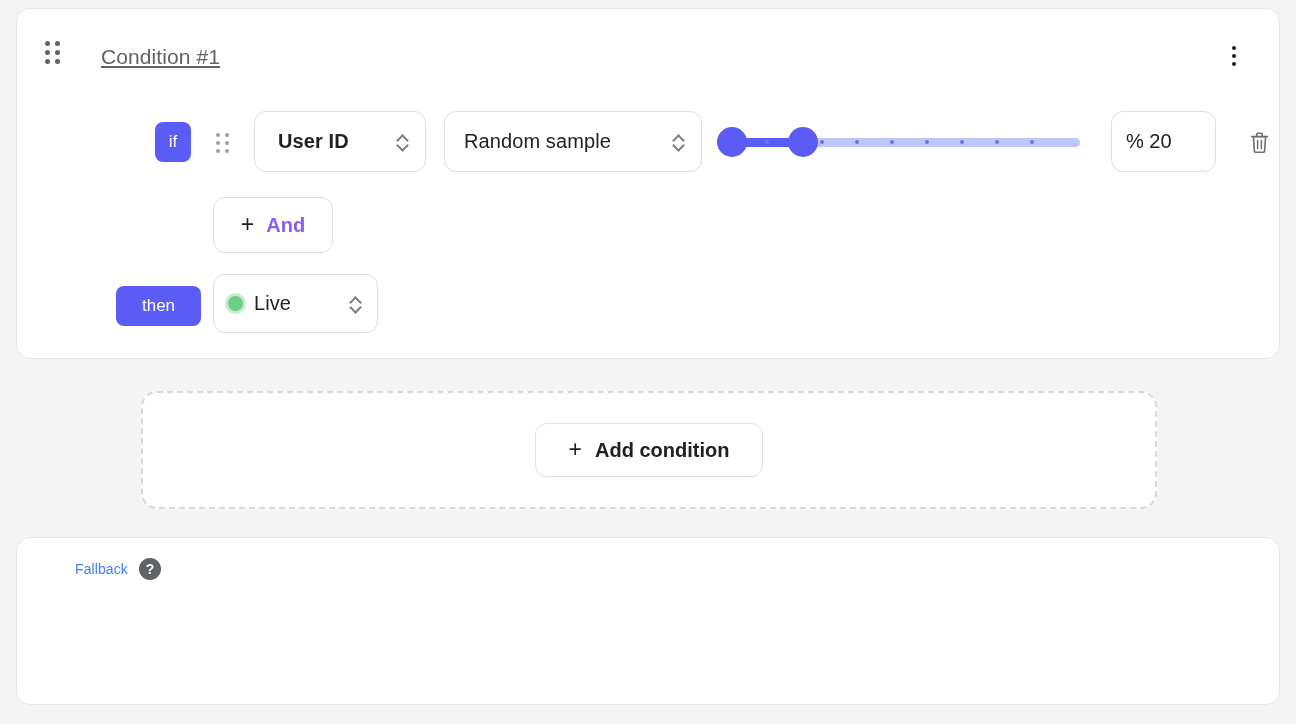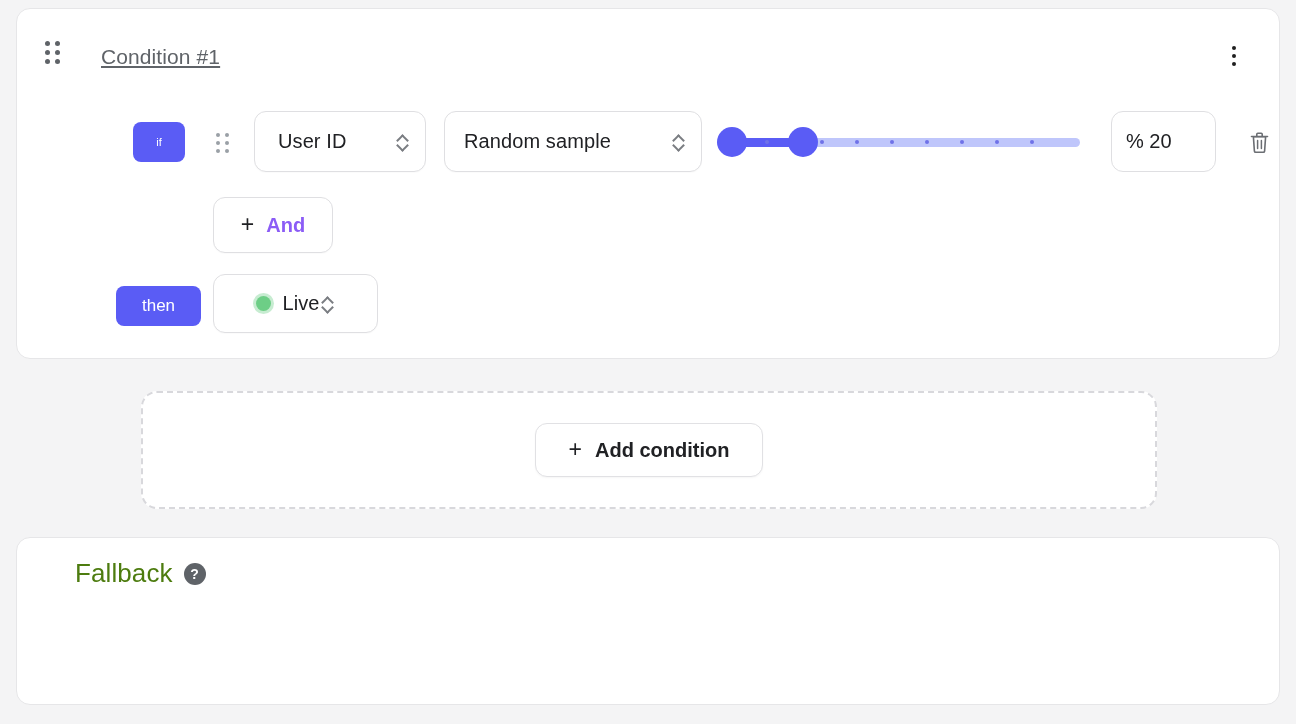--- a/index.html
+++ b/index.html
@@ -132,25 +132,25 @@
     color: #ffffff;
     border-radius: 8px;
     font-size: 17px;
     height: 38px;
     box-sizing: border-box;
     cursor: pointer;
     user-select: none;
   }
   .badge-if {
     position: absolute;
-    left: 116px;
+    left: 138px;
     top: 0;
-    width: 52px;
+    width: 36px;
     height: 40px;
-    font-size: 11px;
+    font-size: 17px;
   }
   .badge-then {
     position: absolute;
     left: 99px;
     top: 0;
     width: 85px;
     height: 40px;
   }
 
   .drag-handle-row {
@@ -180,36 +180,37 @@
     white-space: nowrap;
     letter-spacing: 0.1px;
   }
   .select-userid {
     left: 237px;
     top: -11px;
     width: 172px;
     height: 61px;
     padding: 0 16px 0 23px;
     justify-content: space-between;
+    font-weight: bold;
   }
   .select-sample {
     left: 427px;
     top: -11px;
     width: 258px;
     height: 61px;
     padding: 0 16px 0 19px;
     justify-content: space-between;
   }
   .select-live {
     left: 196px;
     top: -12px;
     width: 165px;
     height: 59px;
     padding: 0 15px 0 14px;
-    justify-content: center;
+    justify-content: space-between;
   }
   .select-left {
     display: flex;
     align-items: center;
     gap: 11px;
   }
 
   .status-dot {
     display: inline-block;
     width: 15px;
@@ -399,22 +400,22 @@
   
   .fallback-header {
     position: absolute;
     left: 58px;
     top: 20px;
     display: flex;
     align-items: center;
     gap: 11px;
   }
   .fallback-title {
-    font-size: 26px;
-    color: #4d7c0f;
+    font-size: 14px;
+    color: #3b82f6;
     letter-spacing: 0.1px;
   }
   .help-icon {
     width: 22px;
     height: 22px;
     border-radius: 50%;
     background: #5f6368;
     color: #ffffff;
     font-size: 14px;
     font-weight: bold;

